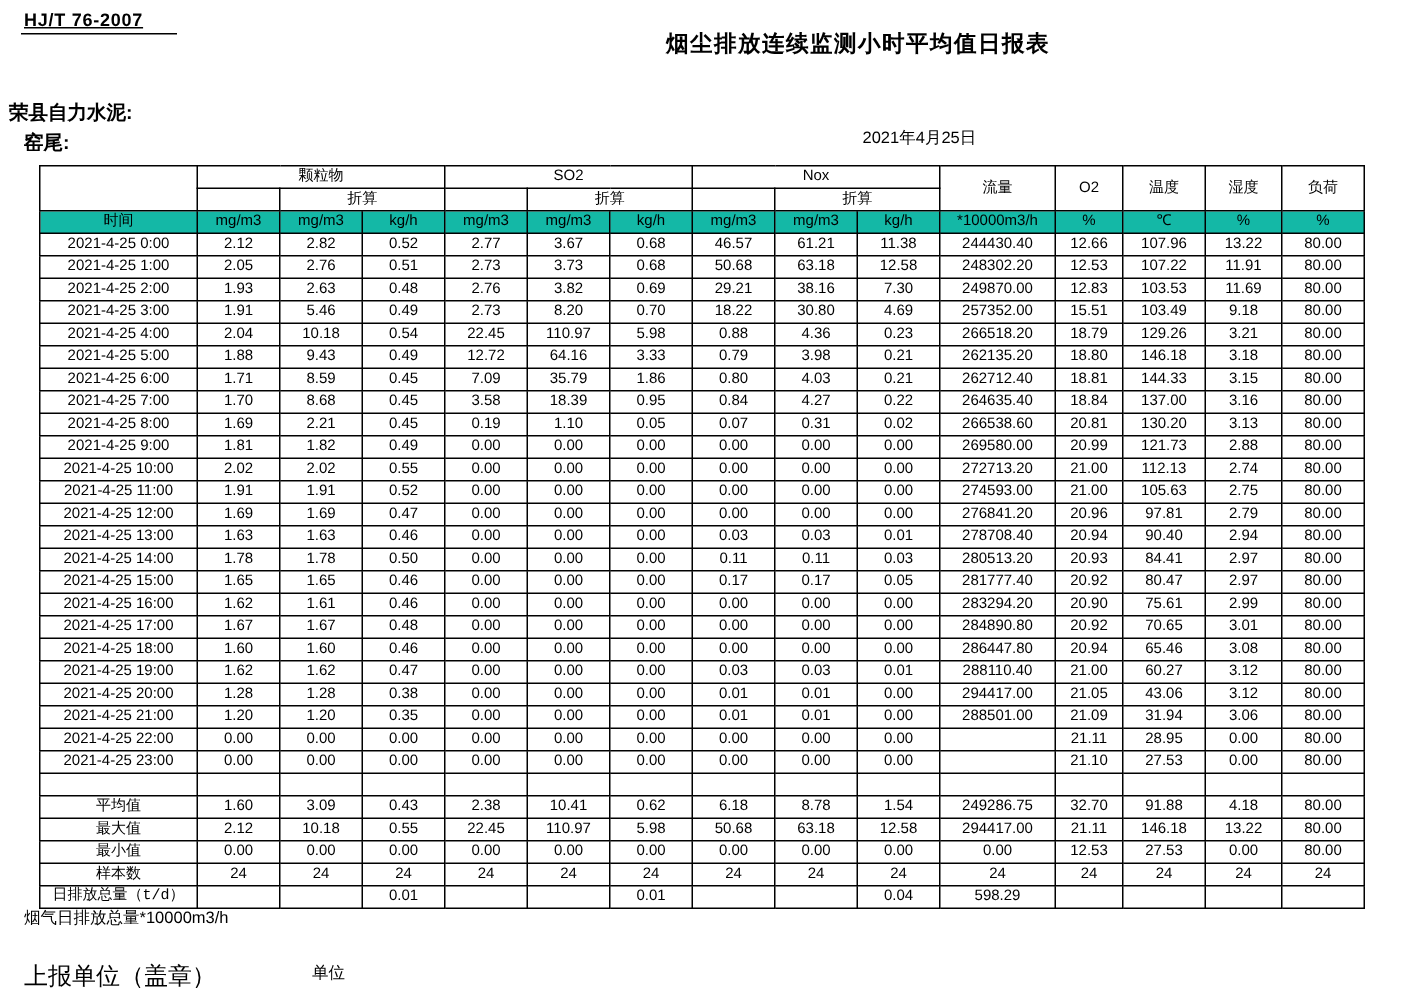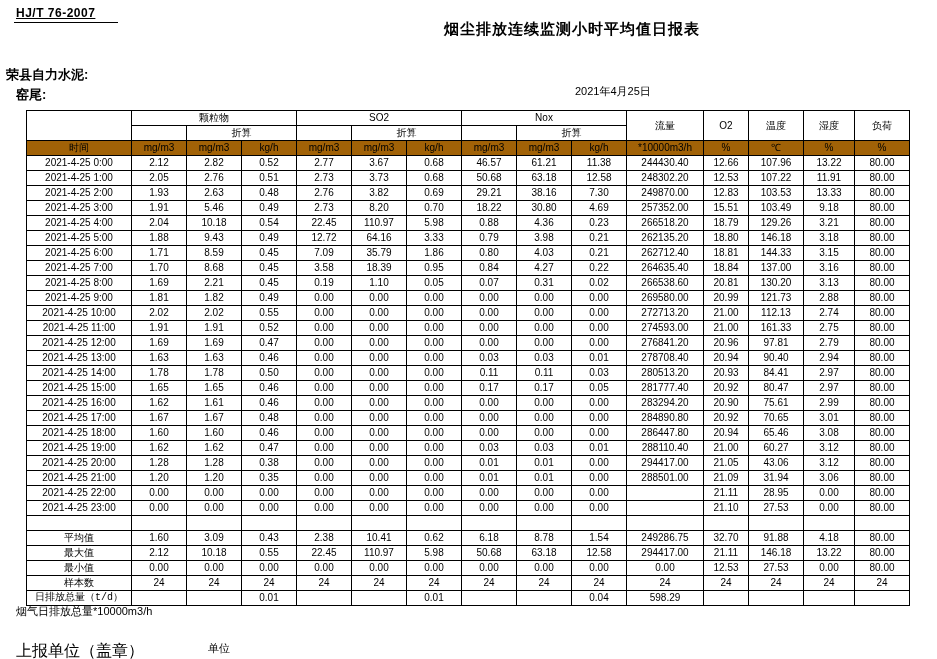--- a/index.html
+++ b/index.html
@@ -6,21 +6,21 @@
   body{width:937px;height:659px;font-family:"Liberation Sans",sans-serif;color:#000;position:relative;overflow:hidden;}
   .std-code{position:absolute;left:16px;top:6px;font-size:12px;font-weight:bold;letter-spacing:0.5px;text-decoration:underline;}
   .std-rule{position:absolute;left:14px;top:22px;width:104px;border-bottom:1px solid #000;}
   .doc-title{position:absolute;left:0;top:20px;width:660px;text-align:right;font-size:15px;font-weight:bold;letter-spacing:1px;margin-left:40px;}
   .company{position:absolute;left:6px;top:66px;font-size:13px;font-weight:bold;}
   .unitname{position:absolute;left:16px;top:86px;font-size:13px;font-weight:bold;}
   .report-date{position:absolute;left:575px;top:84px;font-size:11px;}
   table.main{position:absolute;left:26px;top:110px;border-collapse:collapse;font-size:10px;}
   table.main td,table.main th{border:1px solid #000;padding:0;margin:0;text-align:center;font-weight:normal;vertical-align:middle;height:14px;line-height:14px;}
   .grp{font-size:10px;}
-  .hdr-unit{background:#a16207;margin-top:35px;}
+  .hdr-unit{background:#14b8a6;margin-top:35px;}
   .cell-time{width:104px;}
   .cell-num{width:54px;}
   .cell-flow{width:76px;}
   .cell-o2{width:44px;}
   .cell-temp{width:54px;}
   .cell-hum{width:50px;}
   .cell-load{width:54px;}
   .blankrow td{height:13px;}
   .summary-lbl{text-align:right;padding-right:4px;}
   .daytotal{text-align:left;padding-left:4px;font-family:Liberation Mono, monospace;}
@@ -120,21 +120,21 @@
         <td class="cell-num">0.48</td>
         <td class="cell-num">2.76</td>
         <td class="cell-num">3.82</td>
         <td class="cell-num">0.69</td>
         <td class="cell-num">29.21</td>
         <td class="cell-num">38.16</td>
         <td class="cell-num">7.30</td>
         <td class="cell-flow">249870.00</td>
         <td class="cell-o2">12.83</td>
         <td class="cell-temp">103.53</td>
-        <td class="cell-hum">13.33</td>
+        <td class="cell-hum">11.69</td>
         <td class="cell-load">80.00</td>
       </tr>
       <tr>
         <td class="cell-time">2021-4-25  3:00</td>
         <td class="cell-num">1.91</td>
         <td class="cell-num">5.46</td>
         <td class="cell-num">0.49</td>
         <td class="cell-num">2.73</td>
         <td class="cell-num">8.20</td>
         <td class="cell-num">0.70</td>
@@ -272,21 +272,21 @@
         <td class="cell-num">1.91</td>
         <td class="cell-num">0.52</td>
         <td class="cell-num">0.00</td>
         <td class="cell-num">0.00</td>
         <td class="cell-num">0.00</td>
         <td class="cell-num">0.00</td>
         <td class="cell-num">0.00</td>
         <td class="cell-num">0.00</td>
         <td class="cell-flow">274593.00</td>
         <td class="cell-o2">21.00</td>
-        <td class="cell-temp">161.33</td>
+        <td class="cell-temp">105.63</td>
         <td class="cell-hum">2.75</td>
         <td class="cell-load">80.00</td>
       </tr>
       <tr>
         <td class="cell-time">2021-4-25 12:00</td>
         <td class="cell-num">1.69</td>
         <td class="cell-num">1.69</td>
         <td class="cell-num">0.47</td>
         <td class="cell-num">0.00</td>
         <td class="cell-num">0.00</td>

